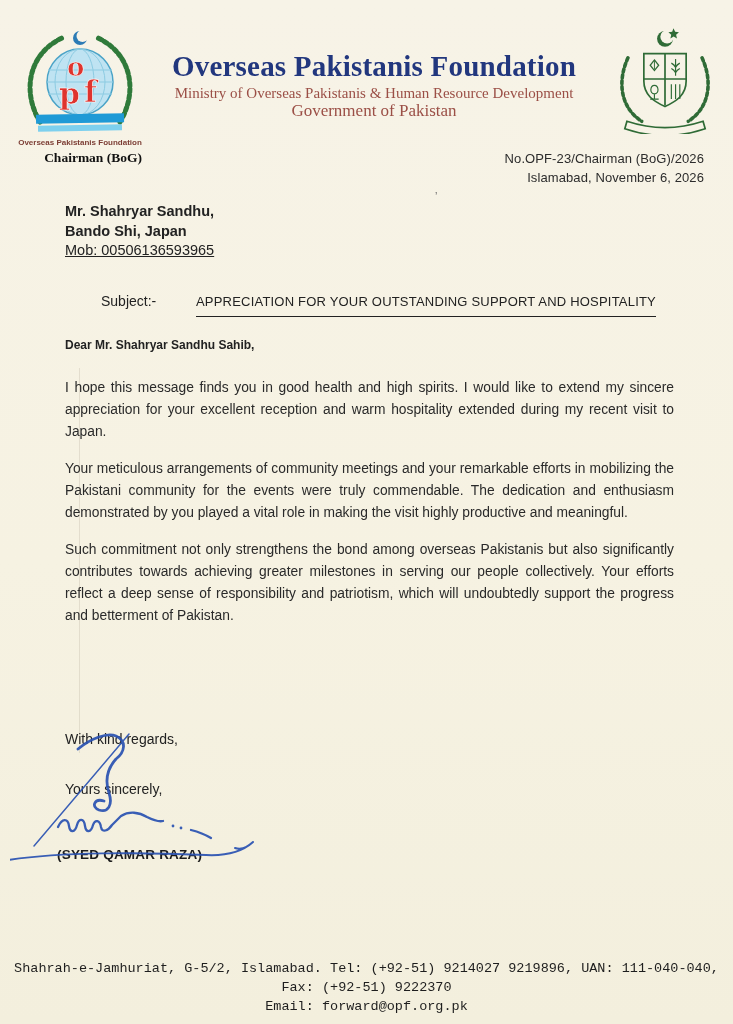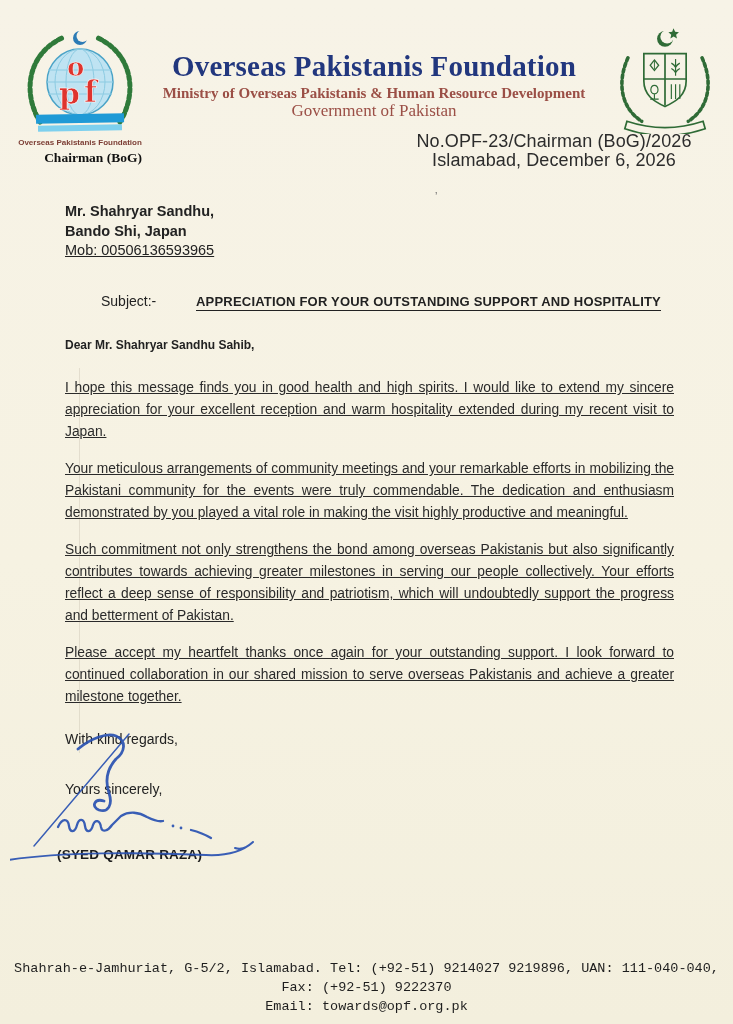--- a/index.html
+++ b/index.html
@@ -11,36 +11,36 @@
     color:#262626;
     overflow:hidden;
   }
   
   .logo-left{position:absolute;left:18px;top:30px;width:124px;text-align:center;}
   .logo-left .org-small{font-size:8px;font-weight:bold;color:#7c3d34;letter-spacing:0;line-height:10px;}
   .logo-left .chairman{font-family:"Liberation Serif",serif;font-weight:bold;font-size:13.5px;color:#111;margin-top:2px;text-align:right;}
   .emblem-right{position:absolute;left:612px;top:24px;width:106px;height:110px;}
   .head-center{position:absolute;left:128px;top:50px;width:492px;text-align:center;}
   .head-title{font-family:"Liberation Serif",serif;font-weight:bold;font-size:29px;color:#22377e;line-height:32px;letter-spacing:0.2px;}
-  .head-sub{font-family:"Liberation Serif",serif;font-size:15px;color:#9b4f46;line-height:17px;margin-top:3px;font-weight:bold;}
+  .head-sub{font-family:"Liberation Serif",serif;font-size:15px;color:#9b4f46;line-height:17px;margin-top:3px;}
   .head-sub2{font-family:"Liberation Serif",serif;font-size:17px;color:#9b4f46;line-height:17px;}
   
-  .ref-block{position:absolute;left:404px;top:132px;width:300px;text-align:center;font-size:18px;color:#2c2c2c;line-height:19px;letter-spacing:0.1px;}
+  .ref-block{position:absolute;left:404px;top:149px;width:300px;text-align:right;font-size:13px;color:#2c2c2c;line-height:19px;letter-spacing:0.1px;}
   
   .recipient{position:absolute;left:65px;top:202px;font-size:14.5px;line-height:19.5px;color:#222;}
   .recipient .b{font-weight:bold;}
   .recipient .mob{text-decoration:underline;}
   
   .subject-row{position:absolute;left:65px;top:293px;font-size:14px;color:#222;}
   .subject-label{display:inline-block;width:95px;margin-left:36px;}
-  .subject-text{font-weight:bold;font-size:13px;letter-spacing:0.2px;border-bottom:1.5px solid #222;padding-bottom:1px;}
+  .subject-text{font-weight:normal;font-size:13px;letter-spacing:0.2px;border-bottom:1.5px solid #222;padding-bottom:7px;}
   .salutation{position:absolute;left:65px;top:338px;font-weight:bold;font-size:12px;color:#222;}
   
   .body-text{position:absolute;left:65px;top:377px;width:609px;font-size:13.8px;line-height:22px;color:#2a2a2a;text-align:justify;}
-  .body-text p{margin:0 0 15px 0;text-decoration:underline;}
+  .body-text p{margin:0 0 15px 0;}
   
   .regards{position:absolute;left:65px;top:731px;font-size:14px;color:#222;}
   .sincerely{position:absolute;left:65px;top:781px;font-size:14px;color:#222;}
   .signatory{position:absolute;left:57px;top:847px;font-weight:bold;font-size:13.5px;letter-spacing:0.2px;color:#1c1c1c;}
   .sig-svg{position:absolute;left:10px;top:723px;width:370px;height:152px;z-index:5;}
   
   .footer{position:absolute;left:0;top:959px;width:733px;text-align:center;font-family:Liberation Mono, monospace;font-size:13.5px;color:#1e1e1e;line-height:19px;}
   
   .scan-line{position:absolute;left:79px;top:368px;width:1px;height:385px;background:rgba(110,100,75,0.14);}
   .tiny-mark{position:absolute;left:435px;top:190px;font-size:11px;color:#6b6b6b;}
@@ -102,41 +102,40 @@
       <path d="M 60 33 v 16 M 56 37 c 2 1 3 2 4 4 M 64 37 c -2 1 -3 2 -4 4 M 56 42 c 2 1 3 2 4 4 M 64 42 c -2 1 -3 2 -4 4" stroke-width="1.1"></path>
       <path d="M 40 58 c -4 0 -5 8 0 8 c 5 0 4 -8 0 -8 z M 40 66 v 5 M 36 71 h 8" stroke-width="1.1"></path>
       <path d="M 56 57 v 14 M 60 57 v 14 M 64 57 v 14" stroke-width="1.1"></path>
 
       <path d="M 14 92 Q 50 104 86 92 L 88 99 Q 50 112 12 99 z" stroke-width="1.6"></path>
     </g>
   </svg>
 
   <div class="ref-block">
     <div>No.OPF-23/Chairman (BoG)/2026</div>
-    <div>Islamabad, December 6,  2026</div>
+    <div>Islamabad, November 6,  2026</div>
   </div>
   <div class="tiny-mark">ʼ</div>
 
   <div class="recipient">
     <div class="b">Mr. Shahryar Sandhu,</div>
     <div class="b">Bando Shi, Japan</div>
     <div class="mob">Mob: 00506136593965</div>
   </div>
 
   <div class="subject-row">
     <span class="subject-label">Subject:-</span><span class="subject-text">APPRECIATION FOR YOUR OUTSTANDING SUPPORT AND HOSPITALITY</span>
   </div>
 
   <div class="salutation">Dear Mr. Shahryar Sandhu Sahib,</div>
 
   <div class="body-text">
     <p>I hope this message finds you in good health and high spirits.  I would like to extend my sincere appreciation for your excellent reception and warm hospitality extended during my recent visit to Japan.</p>
     <p>Your meticulous arrangements of community meetings and your remarkable efforts in mobilizing the Pakistani community for the events were truly commendable. The dedication and enthusiasm demonstrated by you played a vital role in making the visit highly productive and meaningful.</p>
     <p>Such commitment not only strengthens the bond among overseas Pakistanis but also significantly contributes towards achieving greater milestones in serving our people collectively. Your efforts reflect a deep sense of responsibility and patriotism, which will undoubtedly support the progress and betterment of Pakistan.</p>
-    <p>Please accept my heartfelt thanks once again for your outstanding support. I look forward to continued collaboration in our shared mission to serve overseas Pakistanis and achieve a greater milestone together.</p>
   </div>
 
   <div class="regards">With kind regards,</div>
   <div class="sincerely">Yours sincerely,</div>
 
   <svg class="sig-svg" viewBox="0 0 370 152">
     <g stroke="#2a52b2" fill="none" stroke-linecap="round" stroke-linejoin="round" opacity="0.92">
 
       <path d="M 68 26 C 80 16, 97 9, 106 13 C 117 18, 115 29, 106 36 C 97 46, 95 58, 99 70 C 103 82, 98 90, 89 87 C 81 84, 84 75, 94 78" stroke-width="2.8"></path>
 
@@ -148,17 +147,17 @@
       <path d="M 181 107 C 189 109, 196 112, 201 115" stroke-width="2.3"></path>
 
       <path d="M -2 137 C 50 129, 132 129, 196 132 C 216 133, 233 128, 243 119 C 238 124, 231 127, 225 125" stroke-width="2"></path>
     </g>
   </svg>
 
   <div class="signatory">(SYED QAMAR RAZA)</div>
 
   <div class="footer">
     <div>Shahrah-e-Jamhuriat, G-5/2, Islamabad. Tel: (+92-51) 9214027 9219896, UAN: 111-040-040, Fax: (+92-51) 9222370</div>
-    <div>Email: towards@opf.org.pk</div>
+    <div>Email: forward@opf.org.pk</div>
   </div>
 
   <div class="scan-line"></div>
 </div>
 
 </body></html>

